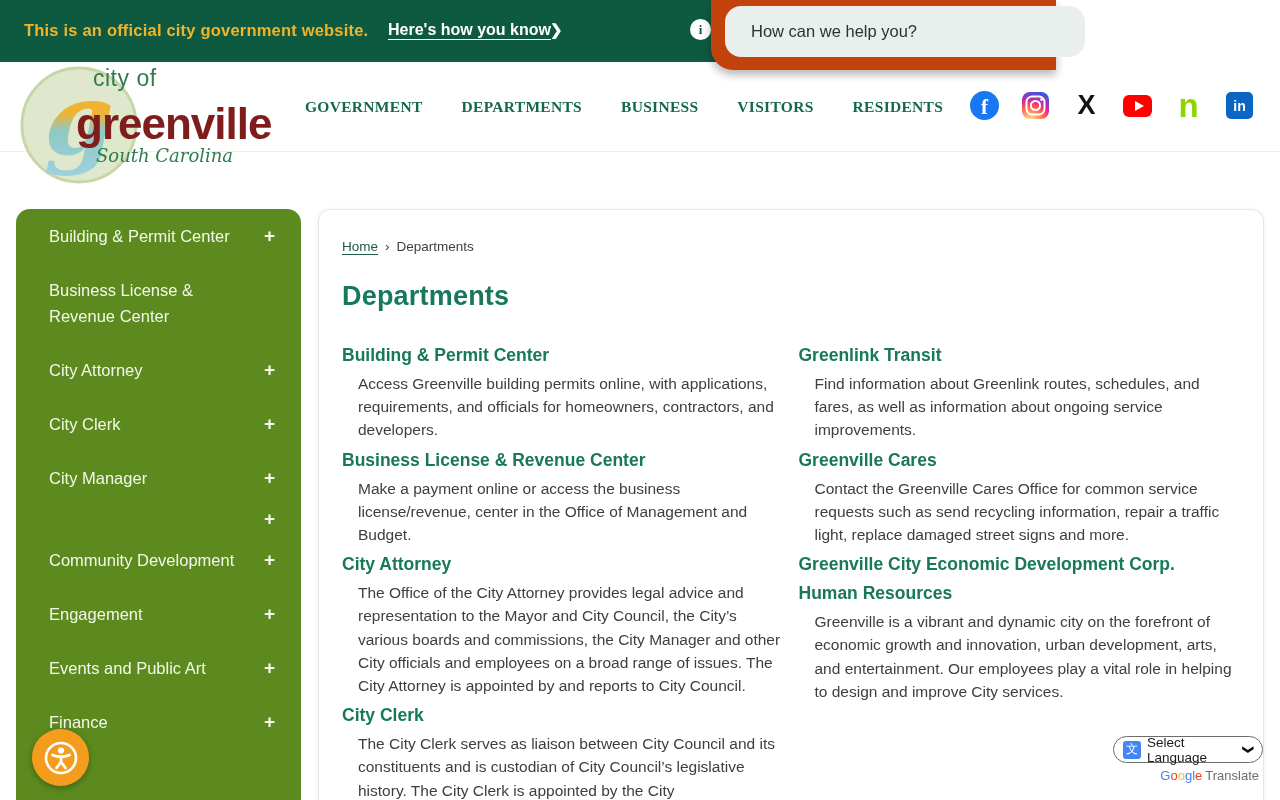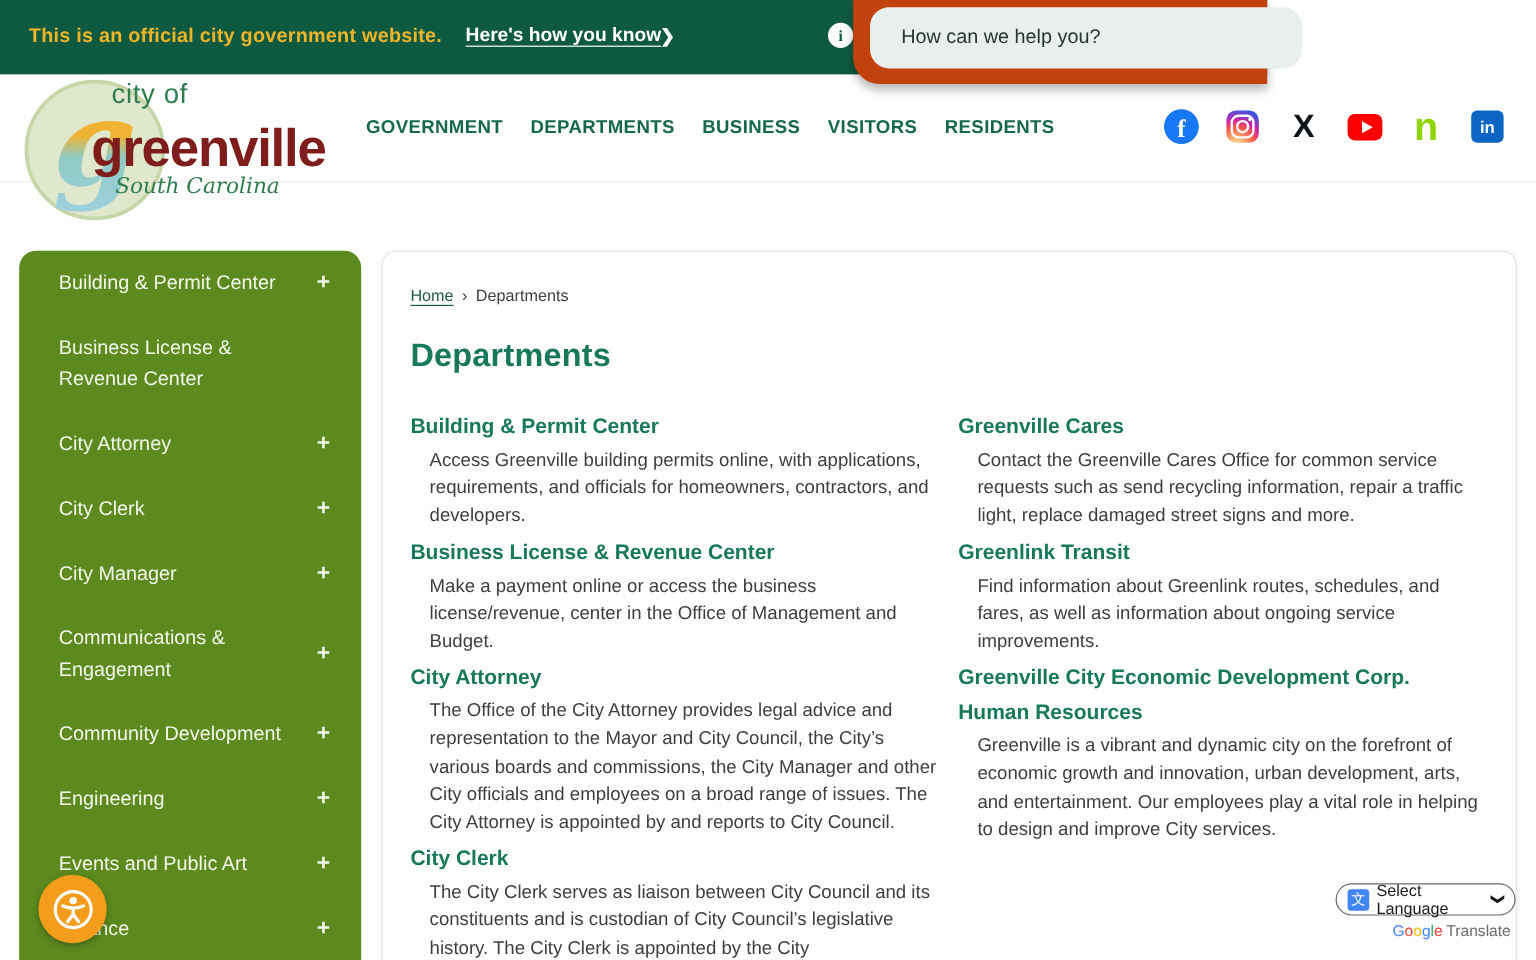--- a/index.html
+++ b/index.html
@@ -35,21 +35,21 @@
 
   
   .header { position:absolute; left:0; top:62px; width:1280px; height:90px;
             background:#ffffff; border-bottom:1px solid #eeeeee; z-index:4; }
   .logo-circle { position:absolute; left:20px; top:4px; width:118px; height:118px; }
   .logo-text { position:absolute; left:76px; top:5px; line-height:1; }
   .logo-cityof { font-size:23px; color:#2e7d4f; margin-left:17px; letter-spacing:.5px; }
   .logo-name { font-size:44px; font-weight:700; color:#7f1d1d; letter-spacing:-1px; margin-top:12px; }
   .logo-state { font-family:"DejaVu Serif", serif; font-style:italic; font-size:18px;
                 color:#2e7d4f; margin-left:20px; margin-top:1px; }
-  .nav { position:absolute; left:305px; top:36px; display:flex; gap:23px; }
+  .nav { position:absolute; left:305px; top:36px; display:flex; gap:39px;font-family:Liberation Serif, serif; }
   .nav-item { color:#15694a; font-size:15.5px; font-weight:700; letter-spacing:.3px; cursor:pointer; }
   .socials { position:absolute; right:26px; top:29px; display:flex; gap:22px; align-items:center; }
   .soc { width:29px; height:29px; display:flex; align-items:center; justify-content:center; cursor:pointer; }
   .fb { width:29px; height:29px; border-radius:50%; background:#1877F2; color:#fff;
         font-size:21px; font-weight:700; font-family:"Liberation Serif", serif;
         display:flex; align-items:flex-end; justify-content:center; overflow:hidden; line-height:26px;}
   .ig { width:27px; height:27px; border-radius:8px;
         background:radial-gradient(circle at 30% 110%, #fdf497 0%, #fd5949 45%, #d6249f 60%, #285AEB 90%); }
   .xx { color:#0f1419; font-size:27px; font-weight:700; line-height:29px; }
   .yt { width:31px; height:22px; border-radius:6px; background:#FF0000; position:relative; }
@@ -186,29 +186,28 @@
   </div>
   <div class="side-item">
     <span class="side-label">City Clerk</span>
     <span class="side-plus">+</span>
   </div>
   <div class="side-item">
     <span class="side-label">City Manager</span>
     <span class="side-plus">+</span>
   </div>
   <div class="side-item">
-    <span class="side-label">Communications &amp; Engagement</span>
     <span class="side-plus">+</span>
   </div>
   <div class="side-item">
     <span class="side-label">Community Development</span>
     <span class="side-plus">+</span>
   </div>
   <div class="side-item">
-    <span class="side-label">Engineering</span>
+    <span class="side-label">Engagement</span>
     <span class="side-plus">+</span>
   </div>
   <div class="side-item">
     <span class="side-label">Events and Public Art</span>
     <span class="side-plus">+</span>
   </div>
   <div class="side-item">
     <span class="side-label">Finance</span>
     <span class="side-plus">+</span>
   </div>
@@ -236,26 +235,26 @@
         <h2>City Attorney</h2>
         <p>The Office of the City Attorney provides legal advice and representation to the Mayor and City Council, the City’s various boards and commissions, the City Manager and other City officials and employees on a broad range of issues. The City Attorney is appointed by and reports to City Council.</p>
       </div>
       <div class="dept">
         <h2>City Clerk</h2>
         <p>The City Clerk serves as liaison between City Council and its constituents and is custodian of City Council’s legislative history. The City Clerk is appointed by the City</p>
       </div>
     </div>
     <div class="col">
       <div class="dept">
+        <h2>Greenlink Transit</h2>
+        <p>Find information about Greenlink routes, schedules, and fares, as well as information about ongoing service improvements.</p>
+      </div>
+      <div class="dept">
         <h2>Greenville Cares</h2>
         <p>Contact the Greenville Cares Office for common service requests such as send recycling information, repair a traffic light, replace damaged street signs and more.</p>
-      </div>
-      <div class="dept">
-        <h2>Greenlink Transit</h2>
-        <p>Find information about Greenlink routes, schedules, and fares, as well as information about ongoing service improvements.</p>
       </div>
       <div class="dept">
         <h2>Greenville City Economic Development Corp.</h2>
 
       </div>
       <div class="dept">
         <h2>Human Resources</h2>
         <p>Greenville is a vibrant and dynamic city on the forefront of economic growth and innovation, urban development, arts, and entertainment. Our employees play a vital role in helping to design and improve City services.</p>
       </div>
     </div>

